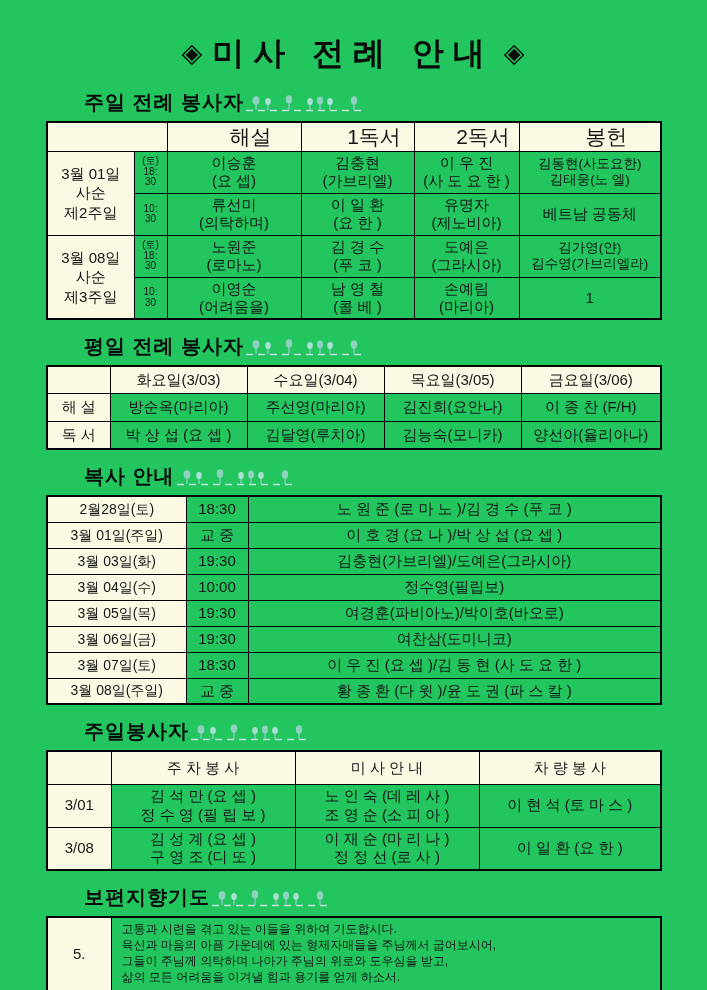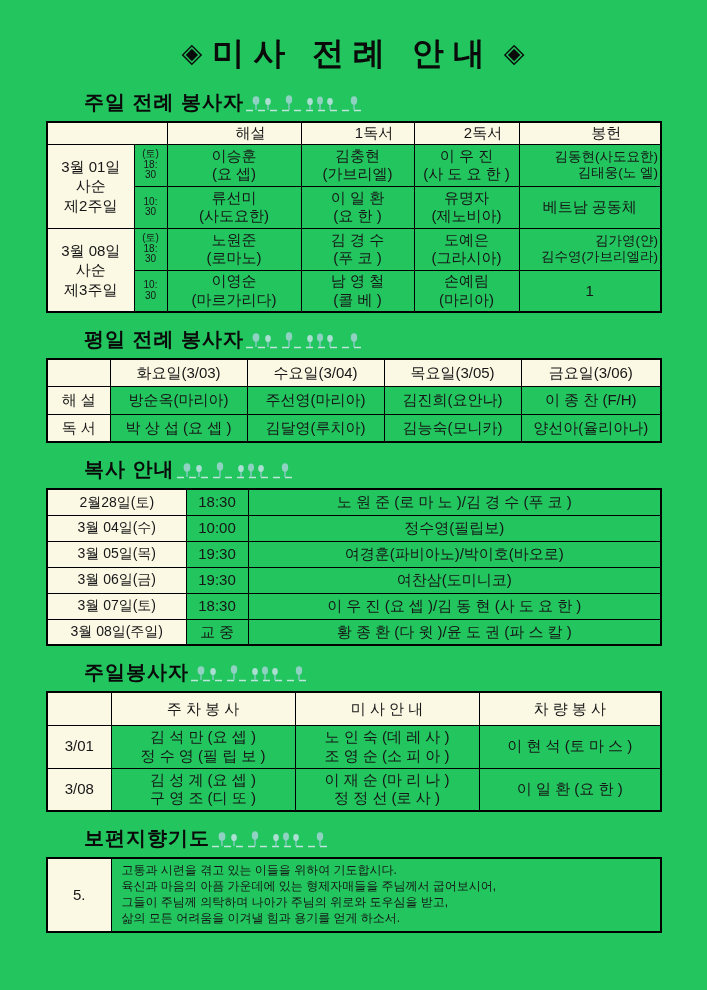--- a/index.html
+++ b/index.html
@@ -21,24 +21,24 @@
   .doodle { margin-bottom:3px; }
 
   table.t { border-collapse:collapse; width:614px; table-layout:fixed; border:2px solid #000; }
   table.t td { border:1px solid #000; text-align:center; vertical-align:middle;
                font-size:15px; line-height:1.22; white-space:pre-line; overflow:hidden; padding:1px 2px; color:#161616; }
   .bg { background:#fbf8e4; }
 
   
   .t1 tr.hr  { height:22px; }
   .t1 tr.dr  { height:42px; }
-  .t1 td.hd  { font-size:15px;padding-left:35px; }
+  .t1 td.hd  { font-size:21px;padding-left:35px; }
   .t1 td.date { font-size:15px; line-height:1.3; }
   .t1 td.time { font-size:10px; line-height:1.05; padding:0; }
-  .t1 td.sm  { font-size:13.5px;text-align:right; }
+  .t1 td.sm  { font-size:13.5px; }
 
   
   .t2 tr.hr { height:27px; }
   .t2 tr.dr { height:28px; }
   .t2 td { font-size:15px; }
 
   
   .t3 tr { height:26px; }
   .t3 td.date { font-size:14px;margin-left:48px; }
 
@@ -115,21 +115,21 @@
 (가브리엘)</td>
       <td>이 우 진
 (사 도 요 한 )</td>
       <td class="sm">김동현(사도요한)
 김태웅(노  엘)</td>
     </tr>
     <tr class="dr">
       <td class="time">10:
 30</td>
       <td>류선미
-(사도요한)</td>
+(의탁하며)</td>
       <td>이 일 환
 (요   한 )</td>
       <td>유명자
 (제노비아)</td>
       <td>베트남 공동체</td>
     </tr>
     <tr class="dr">
       <td rowspan="2" class="bg date">3월 08일
 사순
 제3주일</td>
@@ -142,21 +142,21 @@
 (푸 코 )</td>
       <td>도예은
 (그라시아)</td>
       <td class="sm">김가영(얀)
 김수영(가브리엘라)</td>
     </tr>
     <tr class="dr">
       <td class="time">10:
 30</td>
       <td>이영순
-(마르가리다)</td>
+(어려움을)</td>
       <td>남 영 철
 (콜 베 )</td>
       <td>손예림
 (마리아)</td>
       <td>1</td>
     </tr>
     </tbody>
   </table>
 
   <div class="heading">
@@ -248,20 +248,30 @@
         <col style="width:62px">
         <col style="width:413px">
       </colgroup>
     <tbody>
     <tr>
       <td class="bg date">2월28일(토)</td>
       <td>18:30</td>
       <td>노 원 준 (로 마 노 )/김 경 수 (푸 코 )</td>
     </tr>
     <tr>
+      <td class="bg date">3월 01일(주일)</td>
+      <td>교 중</td>
+      <td>이 호 경 (요 나 )/박 상 섭 (요 셉 )</td>
+    </tr>
+    <tr>
+      <td class="bg date">3월 03일(화)</td>
+      <td>19:30</td>
+      <td>김충현(가브리엘)/도예은(그라시아)</td>
+    </tr>
+    <tr>
       <td class="bg date">3월 04일(수)</td>
       <td>10:00</td>
       <td>정수영(필립보)</td>
     </tr>
     <tr>
       <td class="bg date">3월 05일(목)</td>
       <td>19:30</td>
       <td>여경훈(파비아노)/박이호(바오로)</td>
     </tr>
     <tr>

